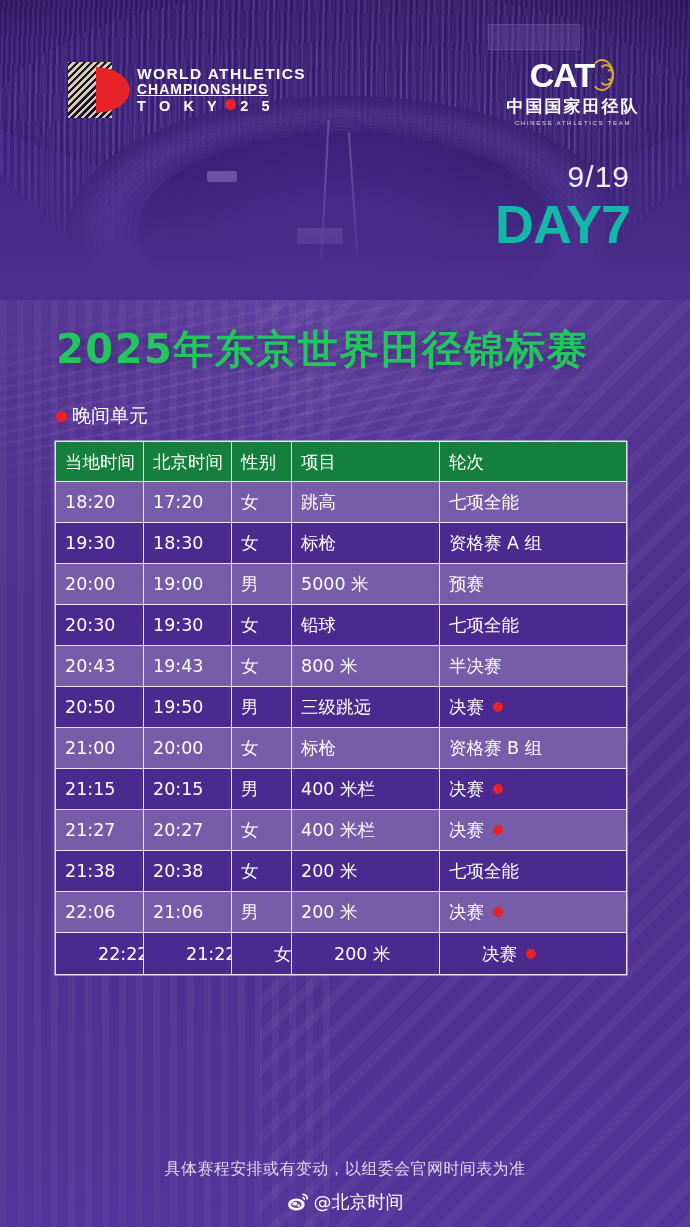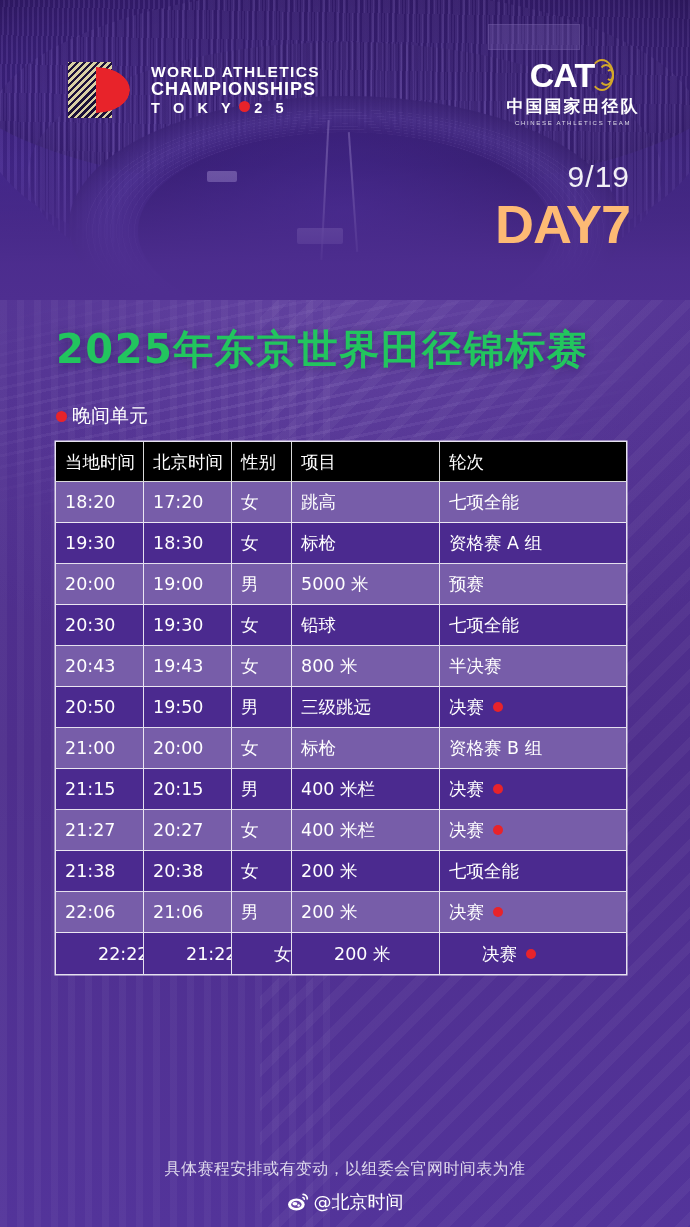--- a/index.html
+++ b/index.html
@@ -116,55 +116,55 @@
       linear-gradient(180deg, rgba(58,32,110,0.35) 0%, rgba(72,42,134,0.30) 55%, rgba(78,46,144,0.92) 88%, #4e2e90 100%);
     mix-blend-mode: normal;
   }
   .hero-duotone {
     position: absolute; inset: 0;
     background: linear-gradient(135deg, rgba(104,66,186,0.45), rgba(62,34,120,0.45));
     mix-blend-mode: multiply;
   }
 
   
-  .wa-logo { position: absolute; left: 68px; top: 62px; display: flex; align-items: center; gap: 21px; }
+  .wa-logo { position: absolute; left: 68px; top: 62px; display: flex; align-items: center; gap: 7px; }
   .wa-mark { position: relative; width: 62px; height: 56px; }
   .wa-mark .fan {
     position: absolute; left: 0; top: 0; width: 44px; height: 56px;
     background: repeating-linear-gradient(-45deg,
       #d9cfa4 0 2.5px, #1b1038 2.5px 5px);
     clip-path: polygon(0 0, 100% 0, 100% 100%, 0 100%, 0 0);
   }
   .wa-mark .dot {
     position: absolute; right: 0; top: 5px; width: 34px; height: 46px;
     background: #e8232a;
     border-radius: 0 100% 100% 0 / 0 50% 50% 0;
     clip-path: ellipse(100% 50% at 0% 50%);
   }
   .wa-text { color: #fff; line-height: 1.08; }
   .wa-l1 { font-size: 15.5px; font-weight: 700; letter-spacing: 1.4px; }
-  .wa-l2 { font-size: 18px; font-weight: 700; letter-spacing: 1.0px; }
+  .wa-l2 { font-size: 14px; font-weight: 700; letter-spacing: 1.0px; text-decoration: underline; }
   .wa-l3 { font-size: 14.5px; font-weight: 700; letter-spacing: 4.6px; display: flex; gap: 4px; margin-top: 1px;}
   .wa-l3 .reddot { width: 11px; height: 11px; background: #e8232a; border-radius: 50%; display: inline-block; }
 
   .cat-logo { position: absolute; right: 42px; top: 58px; text-align: center; width: 150px; }
   .cat-mark { position: relative; height: 34px; display: flex; align-items: center; justify-content: center; }
   .cat-letters { font-size: 34px; font-weight: 800; color: #fff; letter-spacing: -1px; line-height: 1; font-family: "Liberation Sans", sans-serif; }
   .cat-arc { position: relative; width: 26px; height: 34px; margin-left: -4px; }
   .cat-arc span { position: absolute; right: 2px; top: 50%; transform: translateY(-50%); border: 2px solid #d4a82a; border-left-color: transparent; border-radius: 50%; }
   .cat-arc span:nth-child(1) { width: 24px; height: 32px; }
   .cat-arc span:nth-child(2) { width: 16px; height: 22px; }
   .cat-arc span:nth-child(3) { width: 8px; height: 12px; }
   .cat-cn { font-size: 17px; font-weight: 700; color: #fff; letter-spacing: 2px; margin-top: 3px; font-family: "DejaVu Sans", sans-serif; }
   .cat-en { font-size: 6px; color: rgba(255,255,255,.82); letter-spacing: 1.7px; margin-top: 2px; }
 
   
   .day-block { position: absolute; right: 60px; top: 162px; text-align: right; }
   .day-date { font-size: 30px; color: rgba(255,255,255,.93); font-weight: 300; letter-spacing: 1px; line-height: 1; }
-  .day-num { font-size: 54px; color: #fdba74; font-weight: 800; letter-spacing: -1px; line-height: 1.05; margin-top: 4px; }
+  .day-num { font-size: 54px; color: #14b8a6; font-weight: 800; letter-spacing: -1px; line-height: 1.05; margin-top: 4px; }
 
   
   .title {
     position: absolute; left: 56px; top: 322px;
     font-size: 40px; font-weight: 700; color: #22c55e;
     letter-spacing: 1.5px;
     font-family: "DejaVu Sans", sans-serif;
     text-shadow: 0 2px 10px rgba(30,12,70,.45);
   }
   .session {
@@ -190,21 +190,21 @@
     padding: 0 9px;
     height: 41px;
     color: #fff;
     font-size: 17.5px;
     font-weight: 400;
     text-align: left;
     vertical-align: middle;
     white-space: nowrap;
     overflow: hidden;
   }
-  .sched th { background: #000000; height: 40px; font-weight: 400; }
+  .sched th { background: #15803d; height: 40px; font-weight: 400; }
   .sched tr td:last-child, .sched tr th:last-child { border-right: none; }
   .sched tbody tr:last-child td { border-bottom: none; padding-left: 42px; }
   .sched tbody tr.odd td  { background: #4b2a8f; }
   .sched tbody tr.even td { background: #775da9; margin-top: 44px; }
   .c0 { width: 88px; } .c1 { width: 88px; } .c2 { width: 60px; }
   .c3 { width: 148px; } .c4 { width: 186px; }
   .final-dot {
     display: inline-block; width: 10px; height: 10px;
     background: #e8232a; border-radius: 50%;
     margin-left: 9px; vertical-align: 1px;

